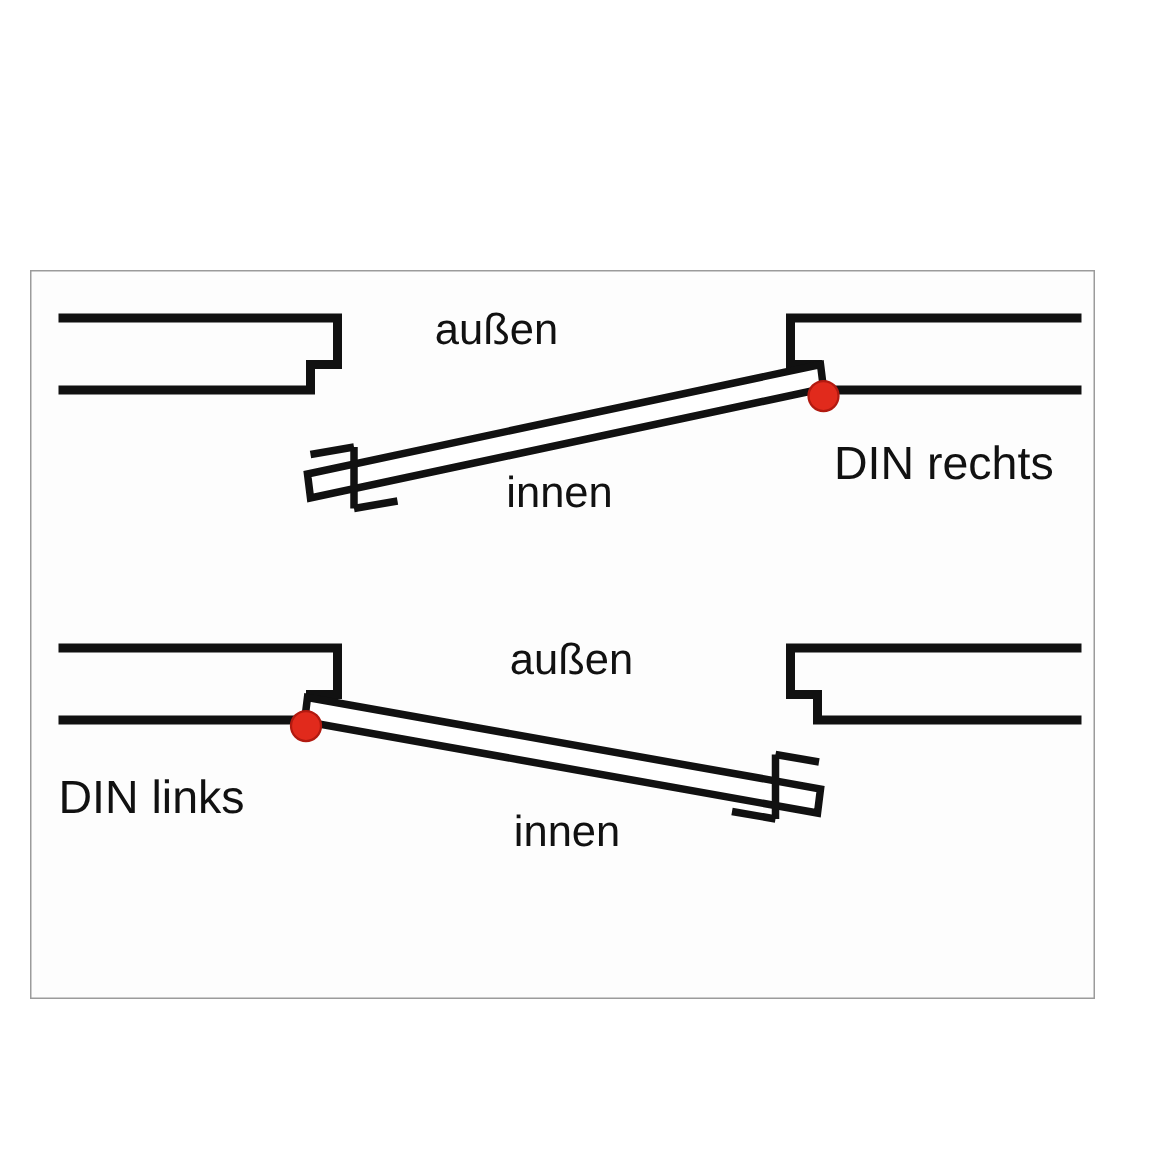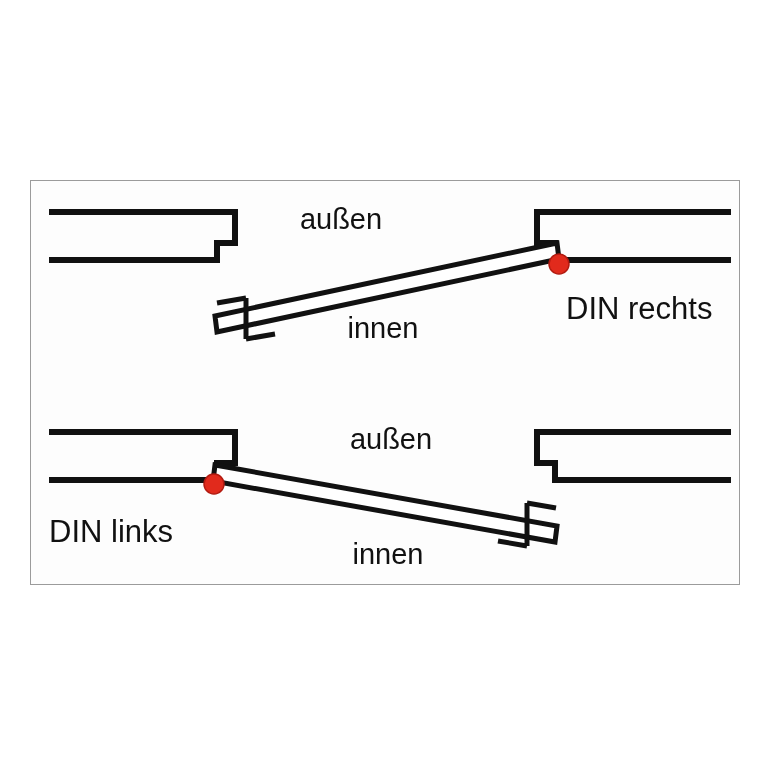--- a/index.html
+++ b/index.html
@@ -19,24 +19,24 @@
     position: relative;
     width: 772px;
     height: 772px;
     background: #ffffff;
     overflow: hidden;
   }
 
   
   #diagram-panel {
     position: absolute;
-    left: 30px;
+    left: 20px;
     top: 180px;
     width: 710px;
-    height: 405px;
+    height: 486px;
     background: #fdfdfd;
     border: 1px solid #9b9b9b;
     box-sizing: border-box;
   }
 
   #diagram-svg {
     position: absolute;
     left: 0;
     top: 0;
     width: 710px;

